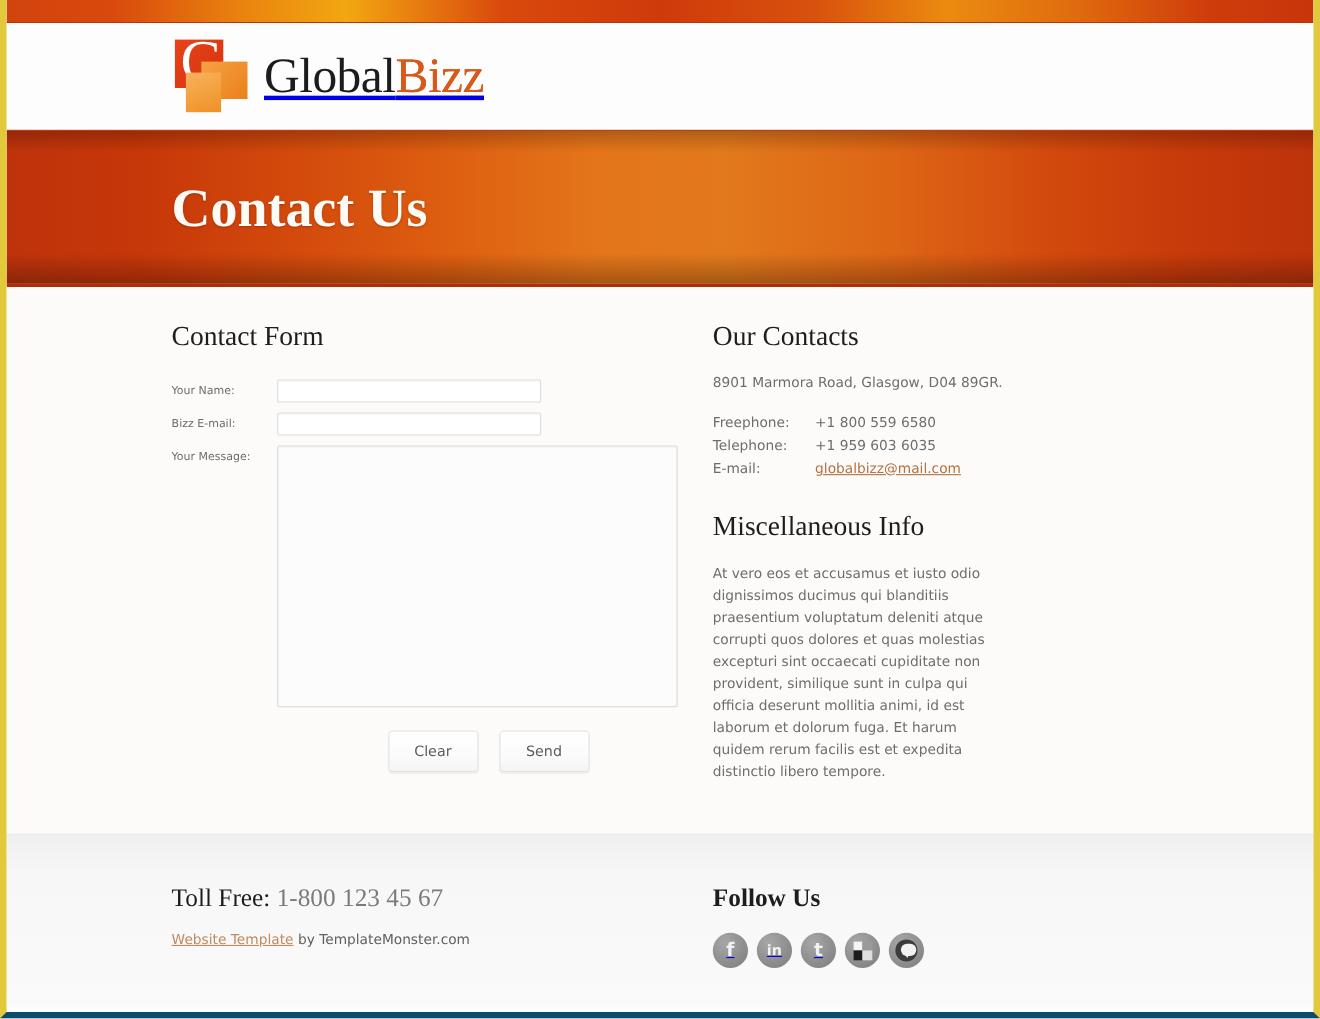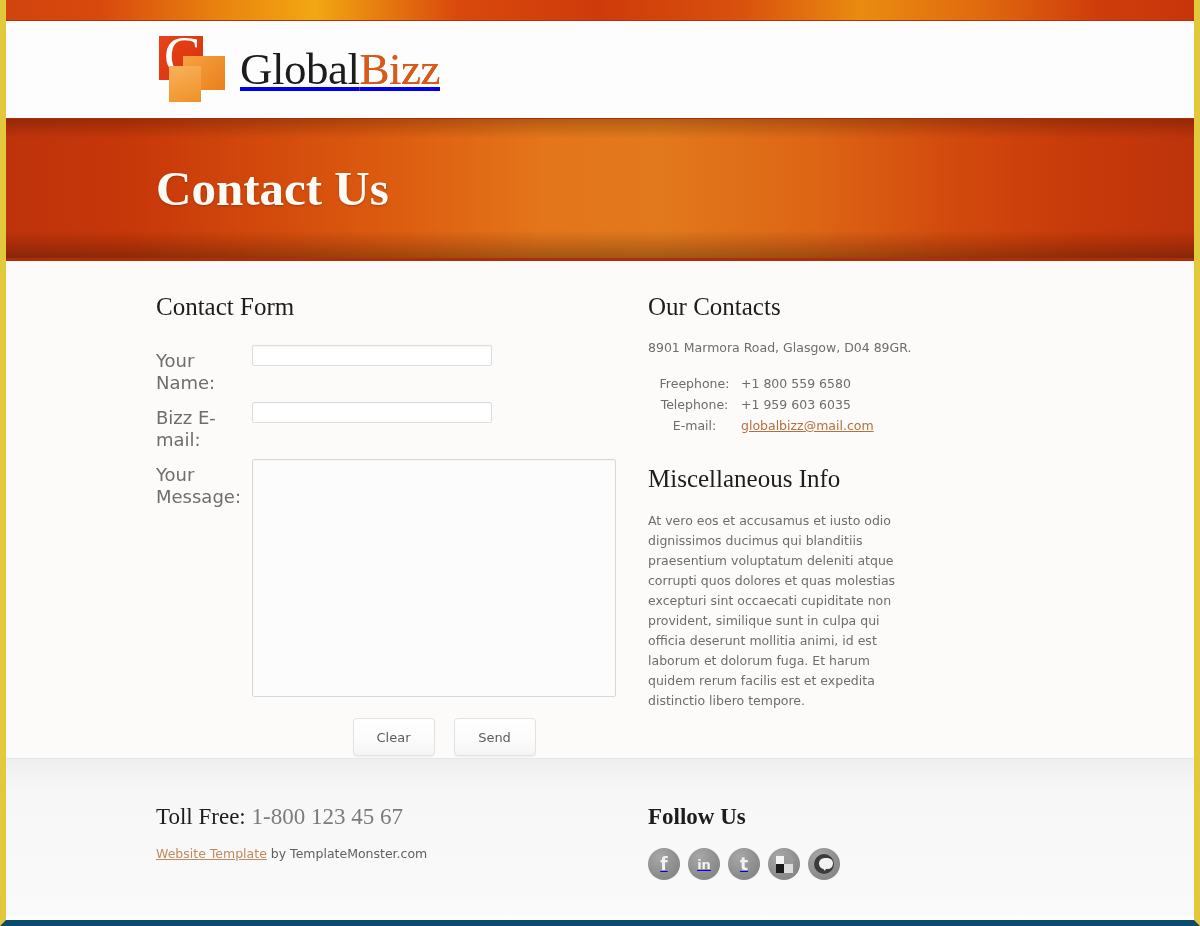--- a/index.html
+++ b/index.html
@@ -172,21 +172,21 @@
 
   
   .field-row {
     display: flex;
     align-items: flex-start;
     margin-bottom: 9px;
   }
   .field-label {
     width: 96px;
     flex: none;
-    font-size: 18px;
+    font-size: 10px;
     color: #6e6e6e;
     padding-top: 5px;
     line-height: 1.2;
   }
   .text-input {
     width: 240px;
     height: 21px;
     box-sizing: border-box;
     border: 1px solid #dcdcdc;
     background: #ffffff;
@@ -243,21 +243,21 @@
     border-collapse: collapse;
     margin-bottom: 26px;
   }
   .contact-table td {
     font-size: 12.5px;
     color: #6d6d6d;
     padding: 0 0 6px 0;
     vertical-align: top;
     line-height: 1.2;
   }
-  .contact-table td.label-cell { width: 93px; text-align: center; }
+  .contact-table td.label-cell { width: 93px; }
   .email-link {
     color: #b5703f;
     text-decoration: underline;
     font-size: 12.5px;
   }
   .misc-text {
     font-size: 12.5px;
     color: #6d6d6d;
     line-height: 1.6;
     margin: 0;

